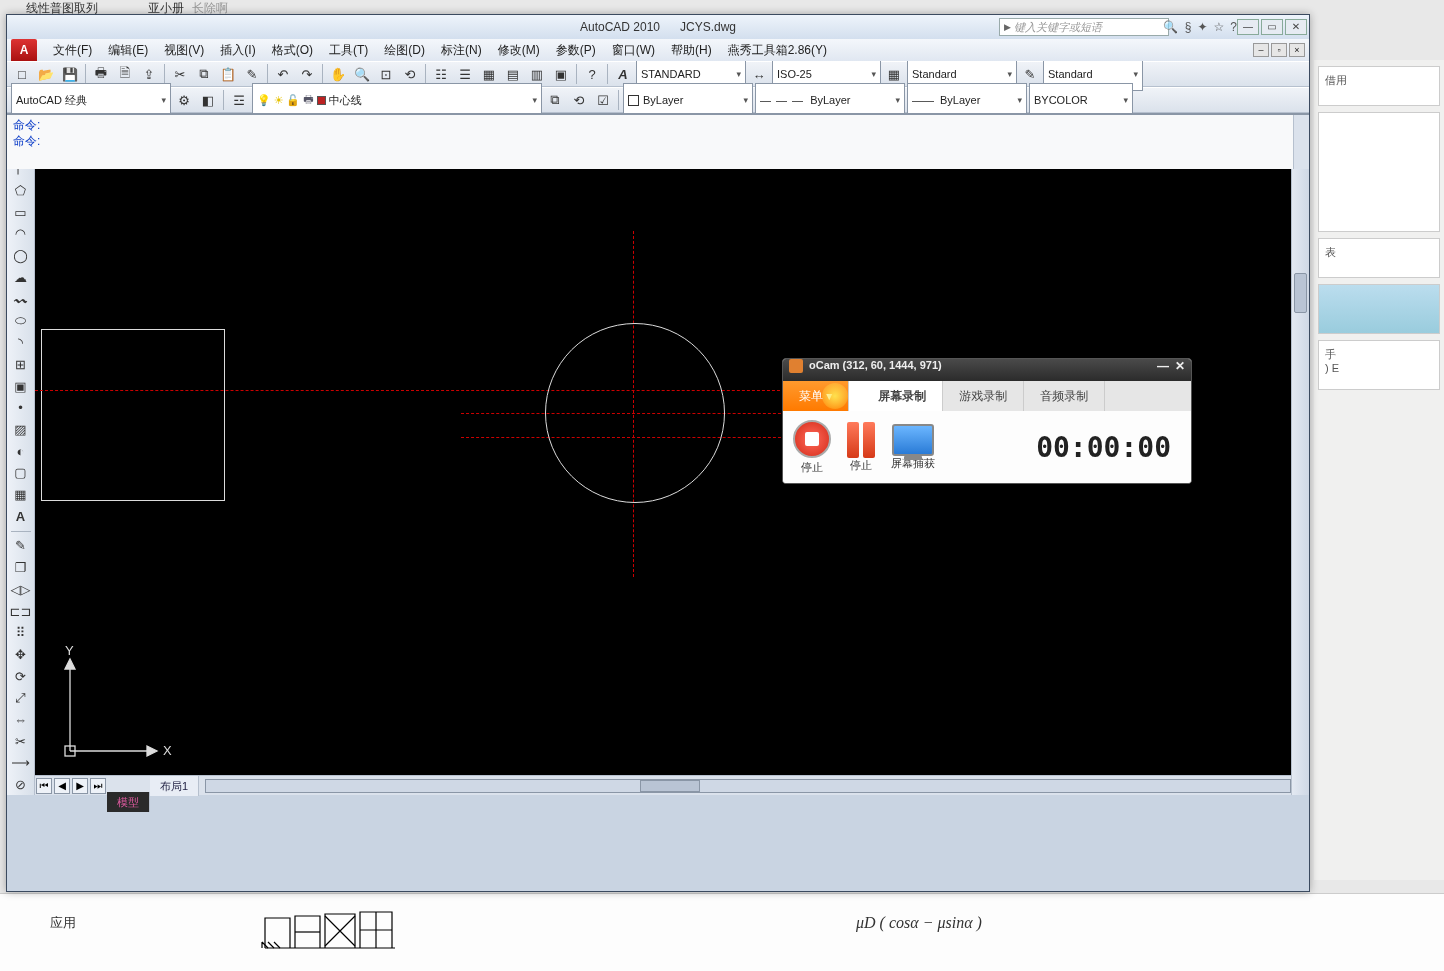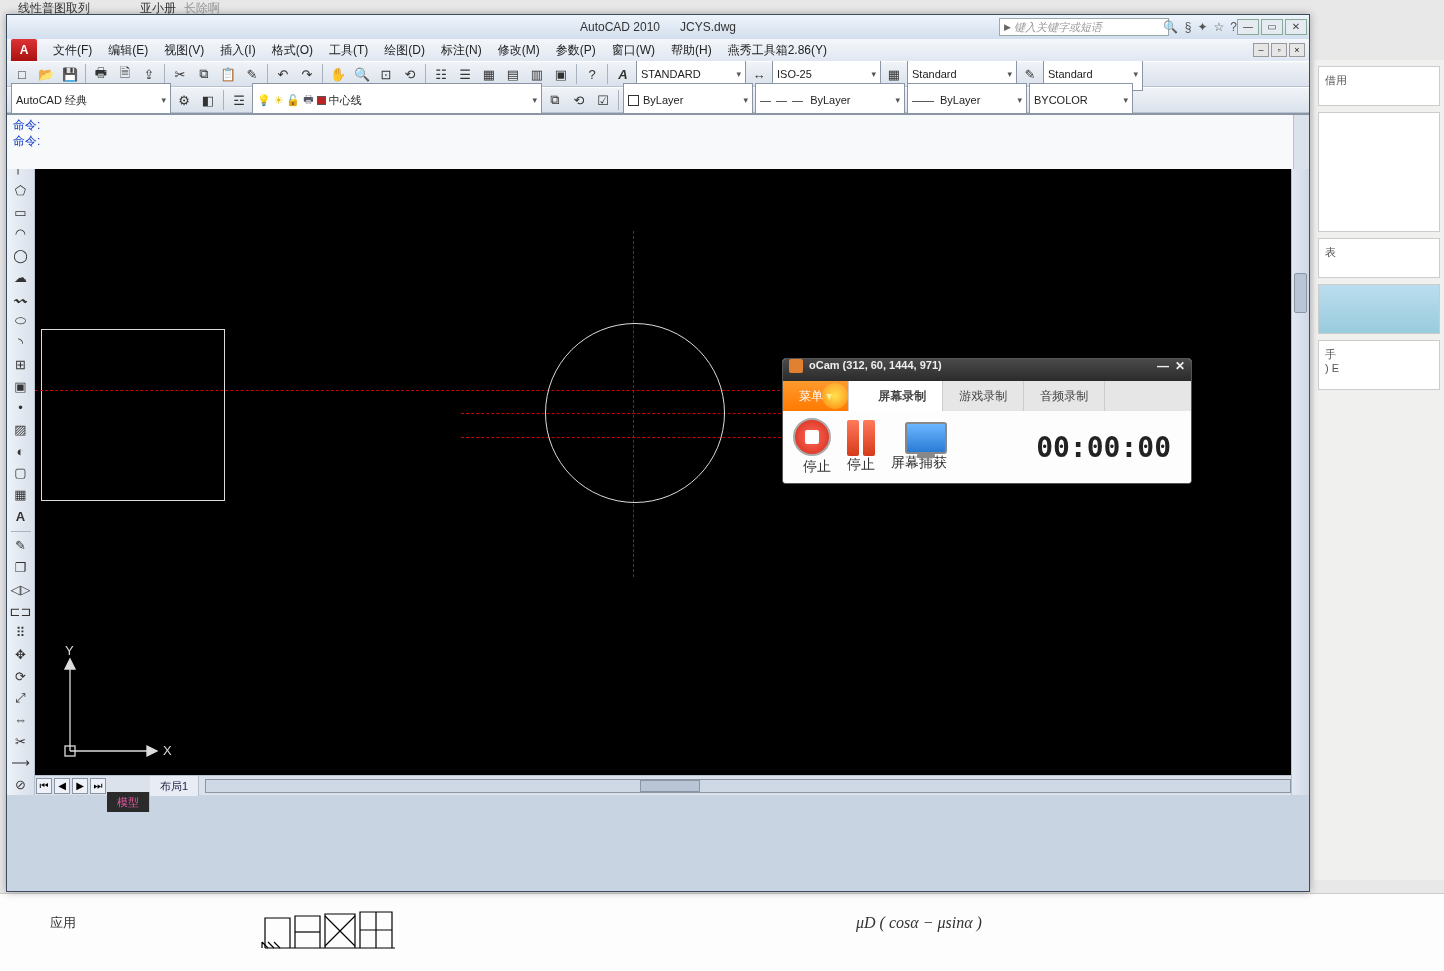--- a/index.html
+++ b/index.html
@@ -1,20 +1,20 @@
 <!DOCTYPE html>
 <html><head>
 <meta charset="utf-8">
 <style>
 * { margin:0; padding:0; box-sizing:border-box; font-family:"Microsoft YaHei","SimSun",Arial,sans-serif; }
 body { background:#e8e8e8; width:1444px; height:971px; overflow:hidden; position:relative; }
 
 
 .bg-scraps { position:absolute; top:0; left:0; width:100%; height:60px; font-size:12px; color:#333; }
-.bg-scraps span { position:absolute; }
+.bg-scraps span { position:absolute;margin-left:8px; }
 
 
 .acad-window { position:absolute; left:6px; top:14px; width:1304px; height:878px; background:#c9d4e2; border:1px solid #3b4a5f; box-shadow:0 0 8px rgba(0,0,0,.3); }
 
 
 .titlebar { height:24px; background:linear-gradient(#eef4fb,#d3dfee); display:flex; align-items:center; font-size:12px; position:relative; }
 .title-center { position:absolute; left:50%; transform:translateX(-50%); display:flex; gap:20px; color:#333; }
 .title-search { position:absolute; right:140px; width:170px; height:18px; background:#fff; border:1px solid #9aa; font-size:11px; color:#999; font-style:italic; padding:0 4px; display:flex; align-items:center; }
 .title-search::before { content:"▶"; font-size:9px; margin-right:3px; color:#666; font-style:normal;}
 .title-icons { position:absolute; right:72px; display:flex; gap:6px; font-size:12px; color:#555; }
@@ -76,21 +76,21 @@
 
 .ocam{position:absolute;left:782px;top:358px;width:410px;border:1px solid #555;box-shadow:4px 4px 12px rgba(0,0,0,.5);background:#f3f3f3;border-radius:4px;overflow:hidden;}
 .ocam-title{height:22px;background:linear-gradient(#4a4a4a,#2b2b2b);color:#eee;font-size:11px;display:flex;align-items:flex-start;padding:0 6px;font-weight:bold;}
 .ocam-title .oc-icon{width:14px;height:14px;background:#e08030;margin-right:6px;border-radius:2px;}
 .ocam-title .oc-ctrls{margin-left:auto;display:flex;gap:6px;font-size:12px;cursor:pointer;}
 .ocam-tabs{height:30px;display:flex;background:#e6e6e6;}
 .ocam-tab{flex:none;padding:0 16px;font-size:12px;line-height:30px;color:#444;border-right:1px solid #ccc;cursor:pointer;}
 .ocam-tab.menu{background:linear-gradient(#ff9a2e,#ff7a00);color:#fff;position:relative;}
 .ocam-tab.active{background:#fff;font-weight:bold;padding-left:29px;}
 .ocam-body{height:72px;background:#fdfdfd;display:flex;align-items:center;padding:4px 10px;gap:16px;}
-.ocam-item{display:flex;flex-direction:column;align-items:flex-end;font-size:14px;color:#333;cursor:pointer;}
+.ocam-item{display:flex;flex-direction:column;align-items:center;font-size:11px;color:#333;cursor:pointer;}
 .ocam-icon{width:38px;height:38px;border-radius:50%;display:flex;align-items:center;justify-content:center;font-size:18px;margin-bottom:2px;}
 .ocam-stop{background:radial-gradient(#ff6b5b,#d42a18);color:#fff;border:2px solid #aaa;}
 .ocam-stop::after{content:"";width:14px;height:14px;background:#fff;border-radius:2px;}
 .ocam-pause{display:flex;gap:4px;}
 .ocam-pause span{display:block;width:12px;height:36px;background:linear-gradient(#ff7a5b,#d63a18);border-radius:2px;}
 .ocam-screen{width:42px;height:32px;background:linear-gradient(#6bb6ff,#2a7bd6);border:2px solid #888;border-radius:3px;position:relative;}
 .ocam-screen::after{content:"";position:absolute;bottom:-6px;left:50%;transform:translateX(-50%);width:18px;height:4px;background:#888;border-radius:1px;}
 .ocam-timer{margin-left:auto;font-size:28px;font-weight:bold;color:#222;font-family:Consolas,monospace;padding-right:10px;}
 
 

